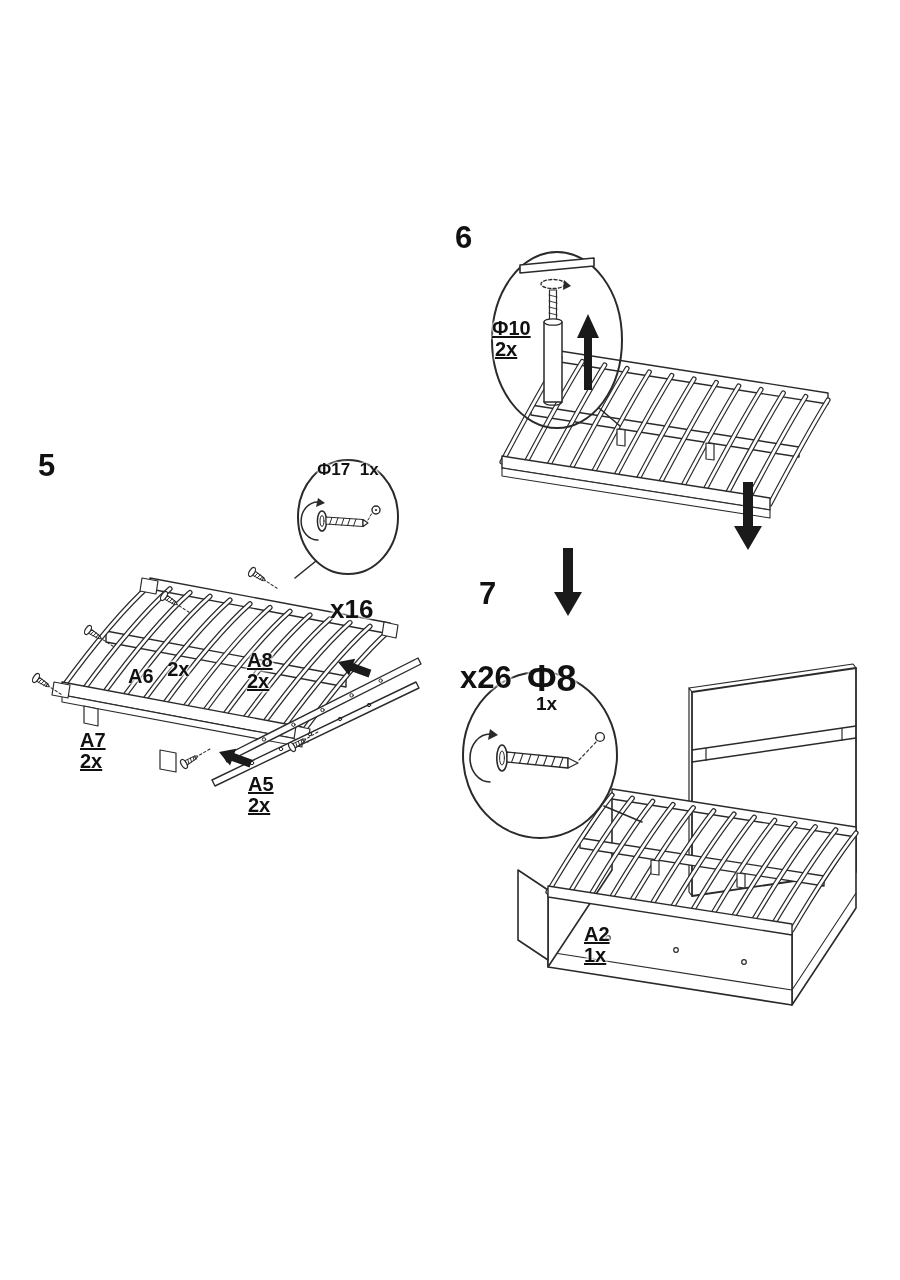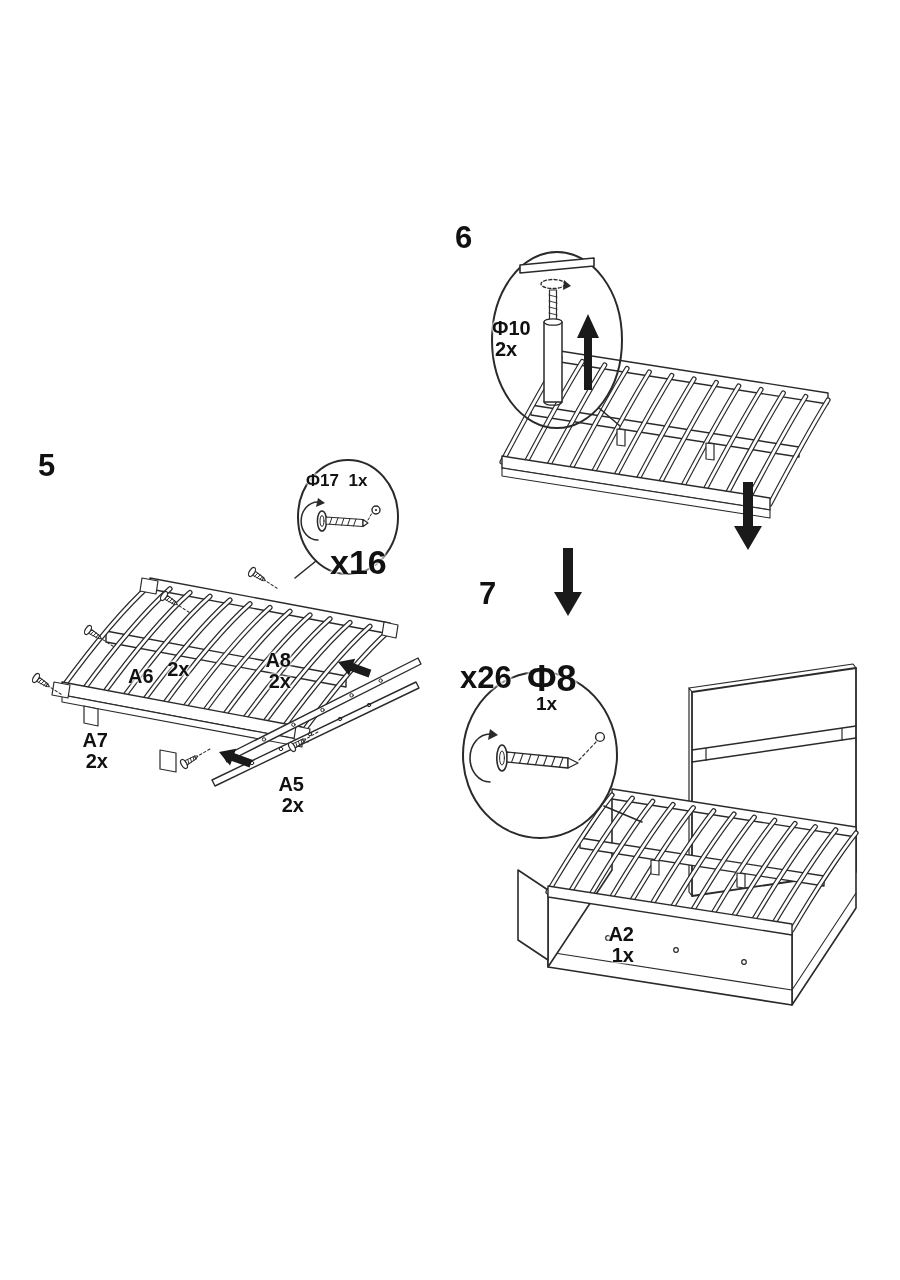--- a/index.html
+++ b/index.html
@@ -2,22 +2,22 @@
 <html><head>
 <meta charset="utf-8">
 <style>
   html,body{margin:0;padding:0;background:#fff;}
   .page{position:relative;width:900px;height:1280px;background:#ffffff;overflow:hidden;
         font-family:"Liberation Sans",sans-serif;color:#111;}
   .art{position:absolute;left:0;top:0;}
   .txt{position:absolute;font-weight:700;line-height:1.06;white-space:nowrap;color:#111;
        text-shadow:0 0 3px #fff,0 0 3px #fff,0 0 4px #fff;}
   .step-num{font-size:31px;}
-  .plabel{font-size:20px;text-align:right;}
-  .plabel span{display:block;}
+  .plabel{font-size:20px;text-align:left;}
+  .plabel span{display:block;text-decoration:underline;}
   .plabel-row span{display:inline-block;}
   .plabel-row .up{margin-left:8px;transform:translateY(-7px);}
 </style>
 </head>
 <body>
 
 <div class="page">
 
   <svg class="art" width="900" height="1280" viewBox="0 0 900 1280" stroke="#2a2a2a" fill="none" stroke-linejoin="round" stroke-linecap="round">
 
@@ -240,43 +240,43 @@
           <polygon points="568,758 578,763 568,768" fill="#fff" stroke-width="1.3"></polygon>
           <line x1="579" y1="760" x2="596" y2="742" stroke-width="1.1" stroke-dasharray="3 2.5"></line>
           <circle cx="600" cy="737" r="4.4" fill="#fff" stroke-width="1.4"></circle>
         </g>
       </g>
     </g>
   </svg>
 
   <div class="txt step-num" style="left:38px;top:450px">5</div>
 
-  <div class="txt" style="left:306px;top:472px;width:84px;font-size:17px">
+  <div class="txt" style="left:306px;top:461px;width:84px;text-align:center;font-size:17px">
     <span>Φ17</span>
     <span style="margin-left:5px">1x</span>
   </div>
 
-  <div class="txt" style="left:330px;top:544px;font-size:34px">x16</div>
+  <div class="txt" style="left:330px;top:596px;font-size:26px">x16</div>
 
   <div class="txt plabel-row" style="left:128px;top:666px;font-size:20px">
     <span>A6</span>
     <span class="up">2x</span>
   </div>
 
   <div class="txt plabel" style="left:247px;top:650px;width:44px">
     <span>A8</span>
     <span>2x</span>
   </div>
 
-  <div class="txt plabel" style="left:62px;top:730px;width:46px">
+  <div class="txt plabel" style="left:80px;top:730px;width:46px">
     <span>A7</span>
     <span>2x</span>
   </div>
 
-  <div class="txt plabel" style="left:258px;top:774px;width:46px">
+  <div class="txt plabel" style="left:248px;top:774px;width:46px">
     <span>A5</span>
     <span>2x</span>
   </div>
 
   <div class="txt step-num" style="left:455px;top:222px">6</div>
 
   <div class="txt plabel" style="left:492px;top:318px;width:48px;text-align:left">
     <span>Φ10</span>
     <span style="margin-left:3px">2x</span>
   </div>

